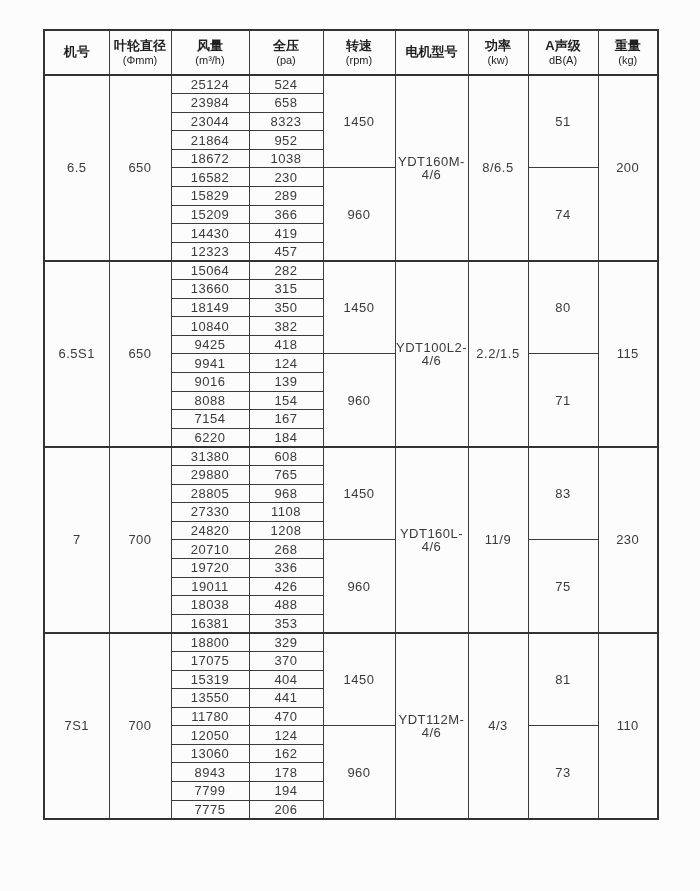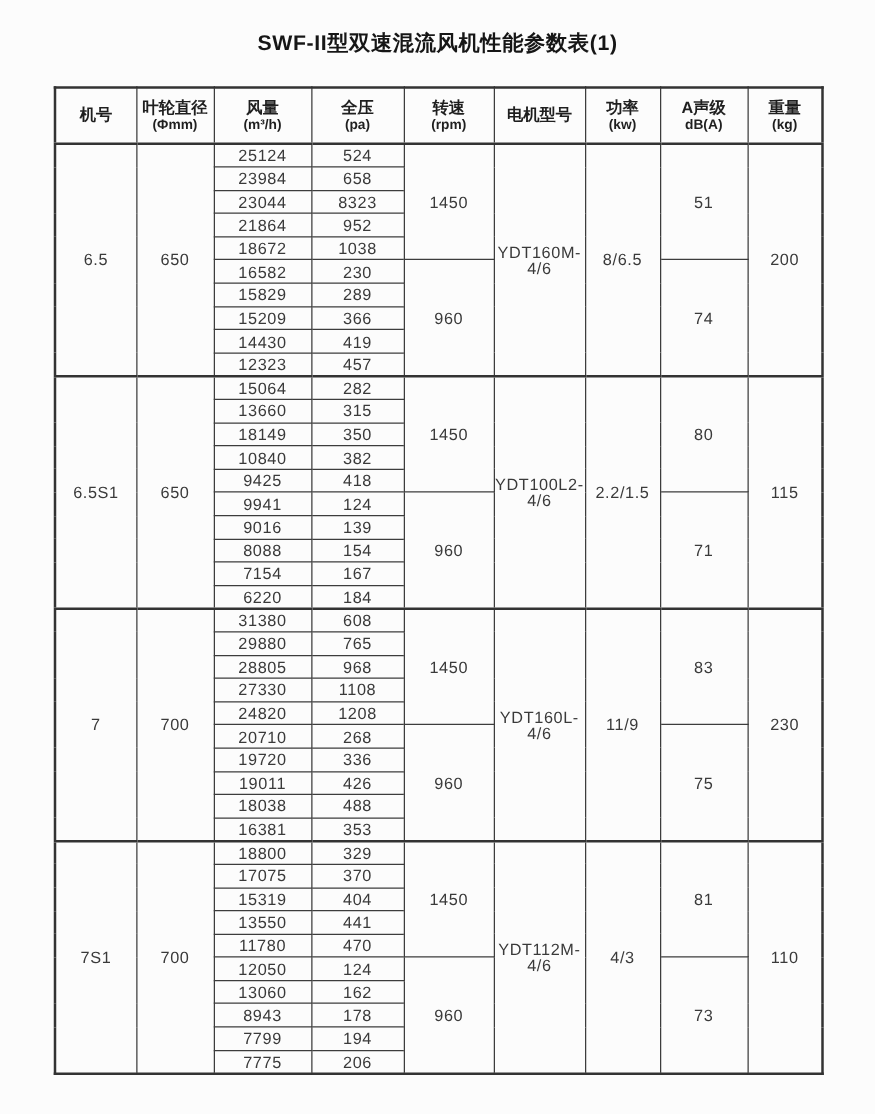--- a/index.html
+++ b/index.html
@@ -50,39 +50,38 @@
     height:45px;
     font-size:13px;
     font-weight:bold;
     color:#1f1f1f;
     border-bottom:2px solid #333;
     line-height:1.25;
     text-align:center;
   }
   .th-sub {
     font-size:11px;
-    font-weight:bold;
+    font-weight:normal;
   }
   .th-sub:empty { display:none; }
   .fan-table tbody tr { height:18.6px; }
   .fan-table tbody td {
     font-size:13px;
     color:#3a3a3a;
     line-height:1;
     letter-spacing:0.5px;
   }
   .fan-table tbody tr.block-start td { border-top:2px solid #333;text-align:center; }
 </style>
 </head>
 <body>
 
 <div class="page">
 
 
-  <div class="subtitle">SWF-II型双速混流风机性能参数表(1)</div>
 
   <table class="fan-table">
     <colgroup>
       <col style="width:65px">
       <col style="width:62px">
       <col style="width:78px">
       <col style="width:74px">
       <col style="width:72px">
       <col style="width:73px">
       <col style="width:60px">

